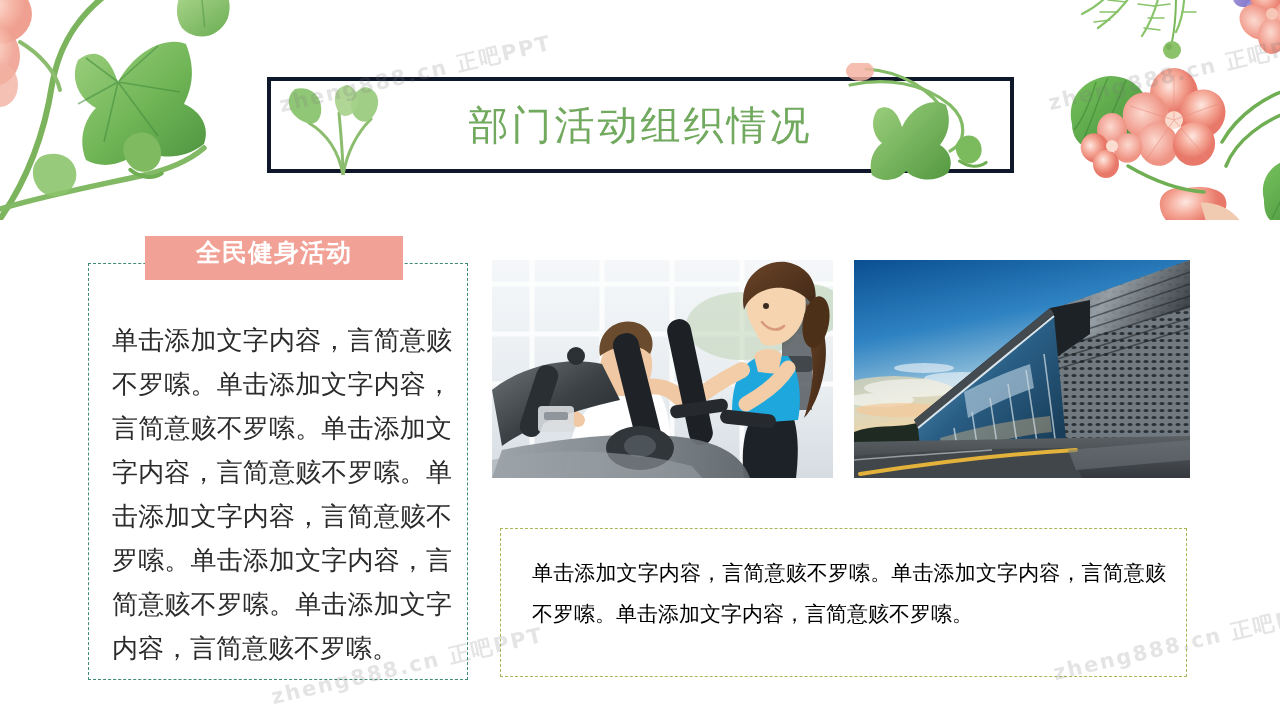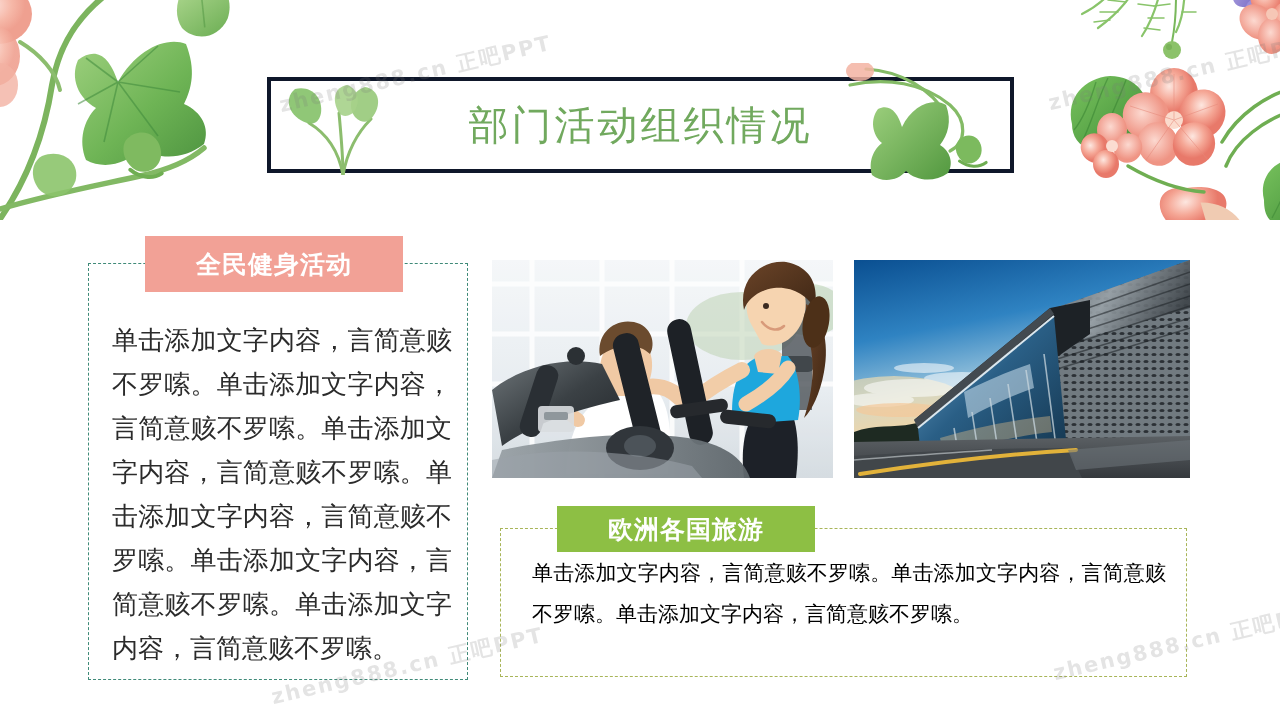--- a/index.html
+++ b/index.html
@@ -62,24 +62,23 @@
     top: 263px;
     width: 380px;
     height: 417px;
     border: 1px dashed #3f8a78;
   }
   #left-label {
     position: absolute;
     left: 145px;
     top: 236px;
     width: 258px;
-    height: 56px;
+    height: 44px;
     background: #f2a196;
     display: flex;
-    align-items: center;
     justify-content: center;
     z-index: 3;
   }
   #left-label span {
     color: #ffffff;
     font-size: 25px;
     font-weight: bold;
     letter-spacing: 1px;
     white-space: nowrap;
   }
@@ -575,23 +574,20 @@
       <path d="M6 214 C 70 204 150 194 222 190" stroke="#e2b23a" stroke-width="4" fill="none" stroke-linecap="round"></path>
 
       <path d="M0 200 C 46 196 96 193 138 190" stroke="#cfd5d8" stroke-width="1.6" fill="none" opacity=".6"></path>
 
       <path d="M214 190 L 336 180 L 336 200 L 222 210 Z" fill="#6e757a" opacity=".55"></path>
     </svg>
   </div>
 
   <div id="right-card"></div>
 
-  <div id="right-label">
-    <span>欧洲各国旅游</span>
-  </div>
 
   <p id="right-body">单击添加文字内容，言简意赅不罗嗦。单击添加文字内容，言简意赅不罗嗦。单击添加文字内容，言简意赅不罗嗦。</p>
 
   <div class="wm" id="wm-1">zheng888.cn 正吧PPT</div>
   <div class="wm" id="wm-2">zheng888.cn 正吧PPT</div>
   <div class="wm" id="wm-3">zheng888.cn 正吧PPT</div>
   <div class="wm" id="wm-4">zheng888.cn 正吧PPT</div>
 
 </div>
 

